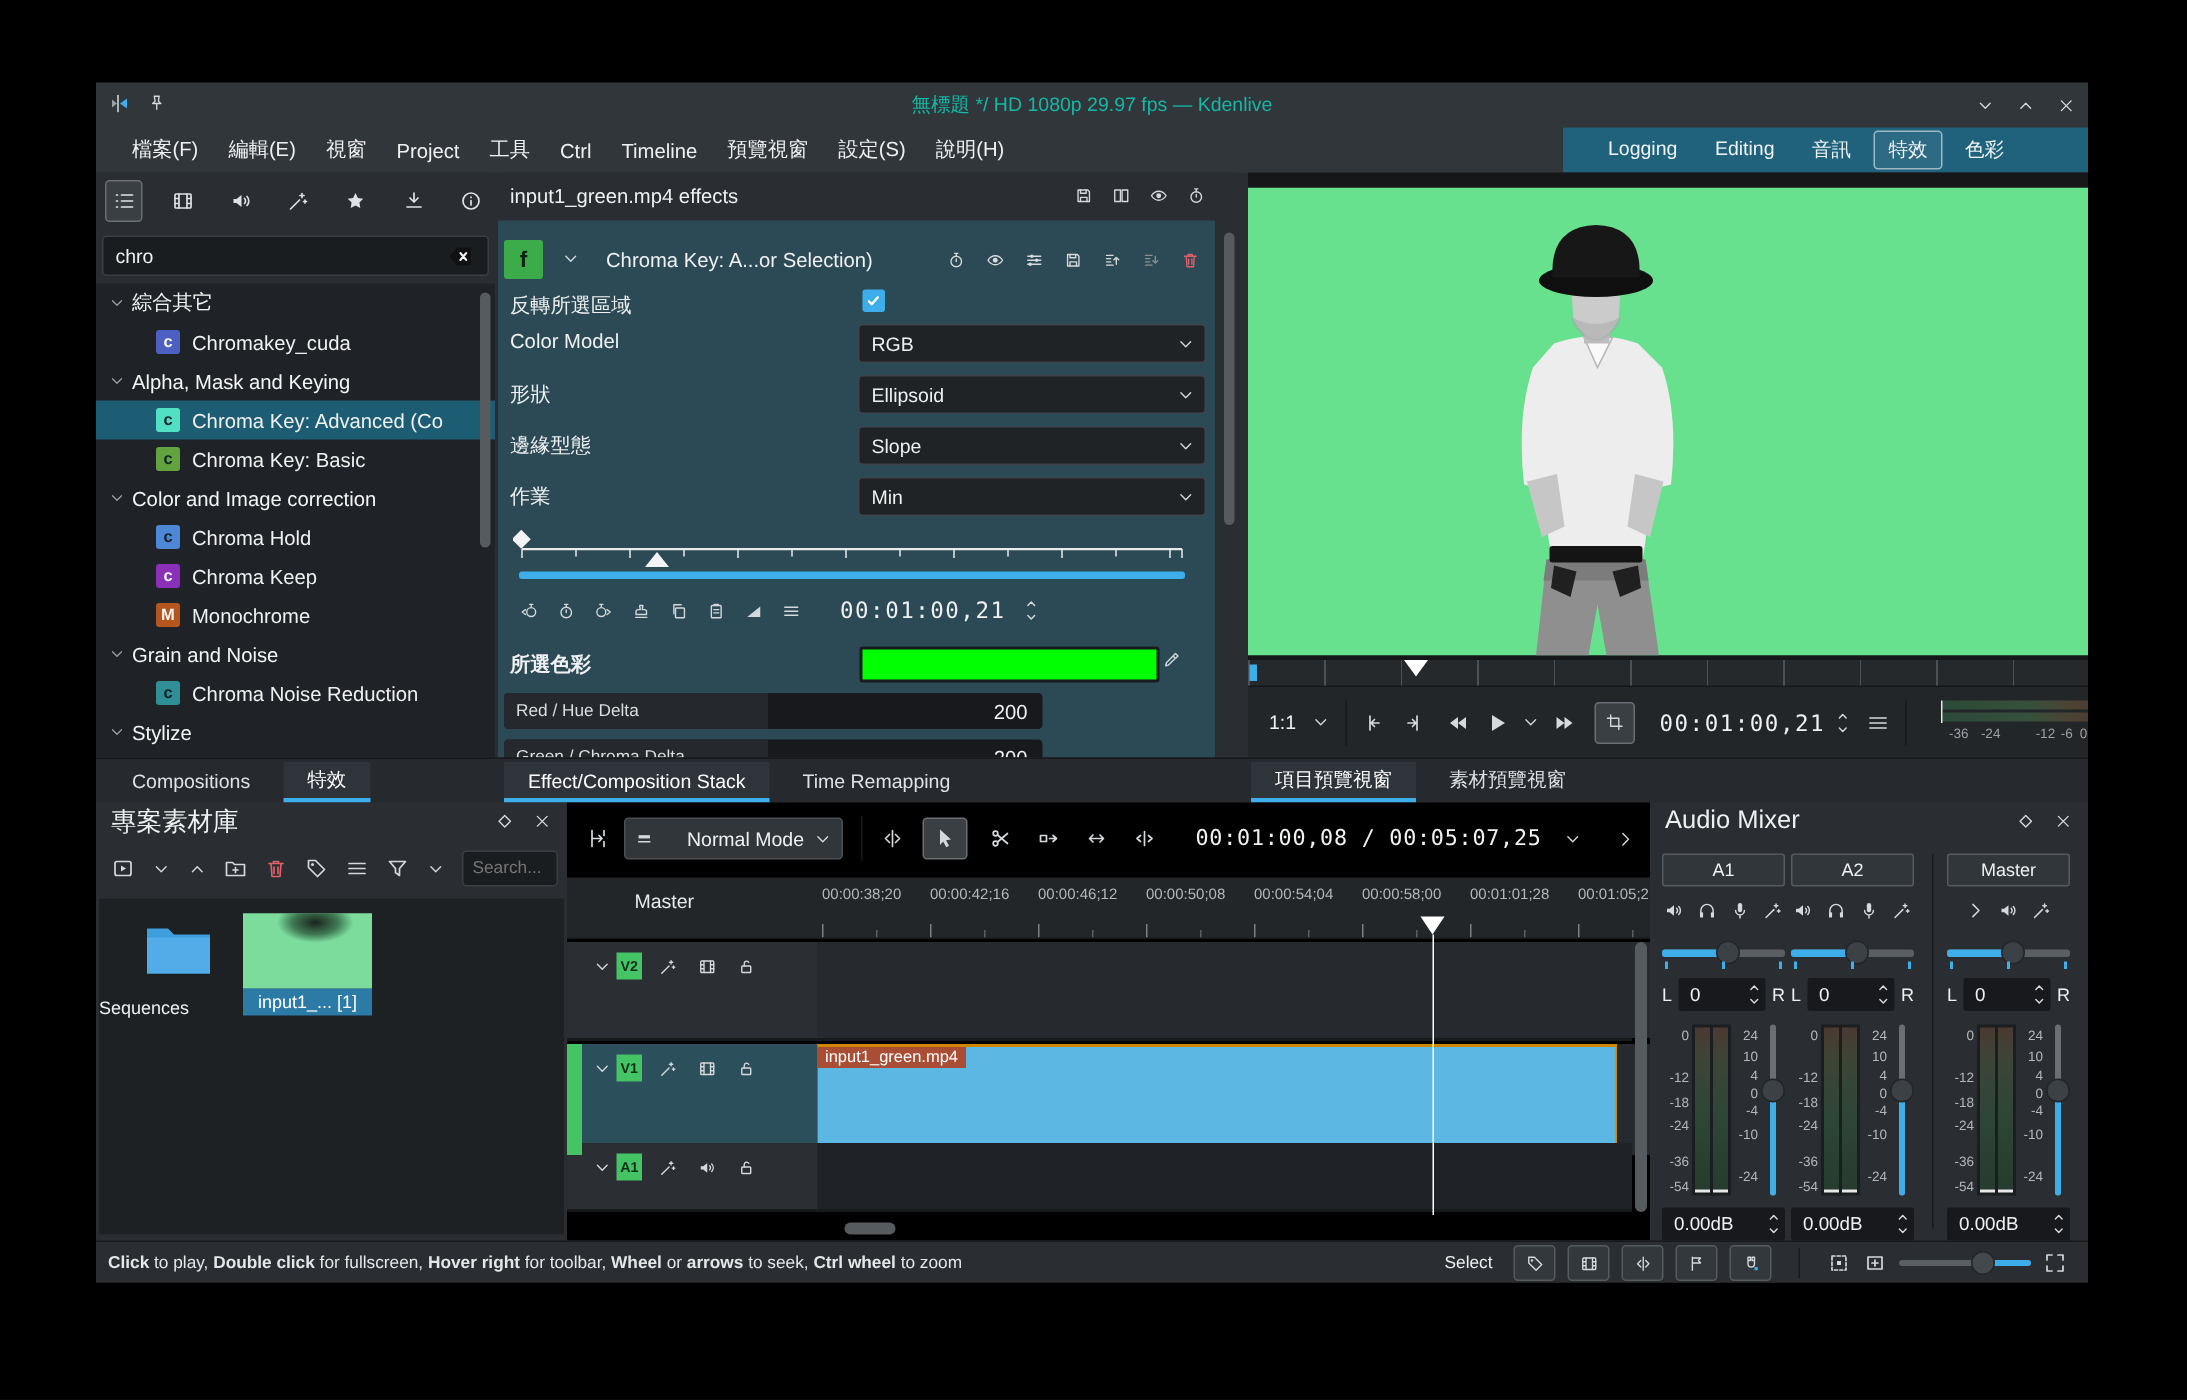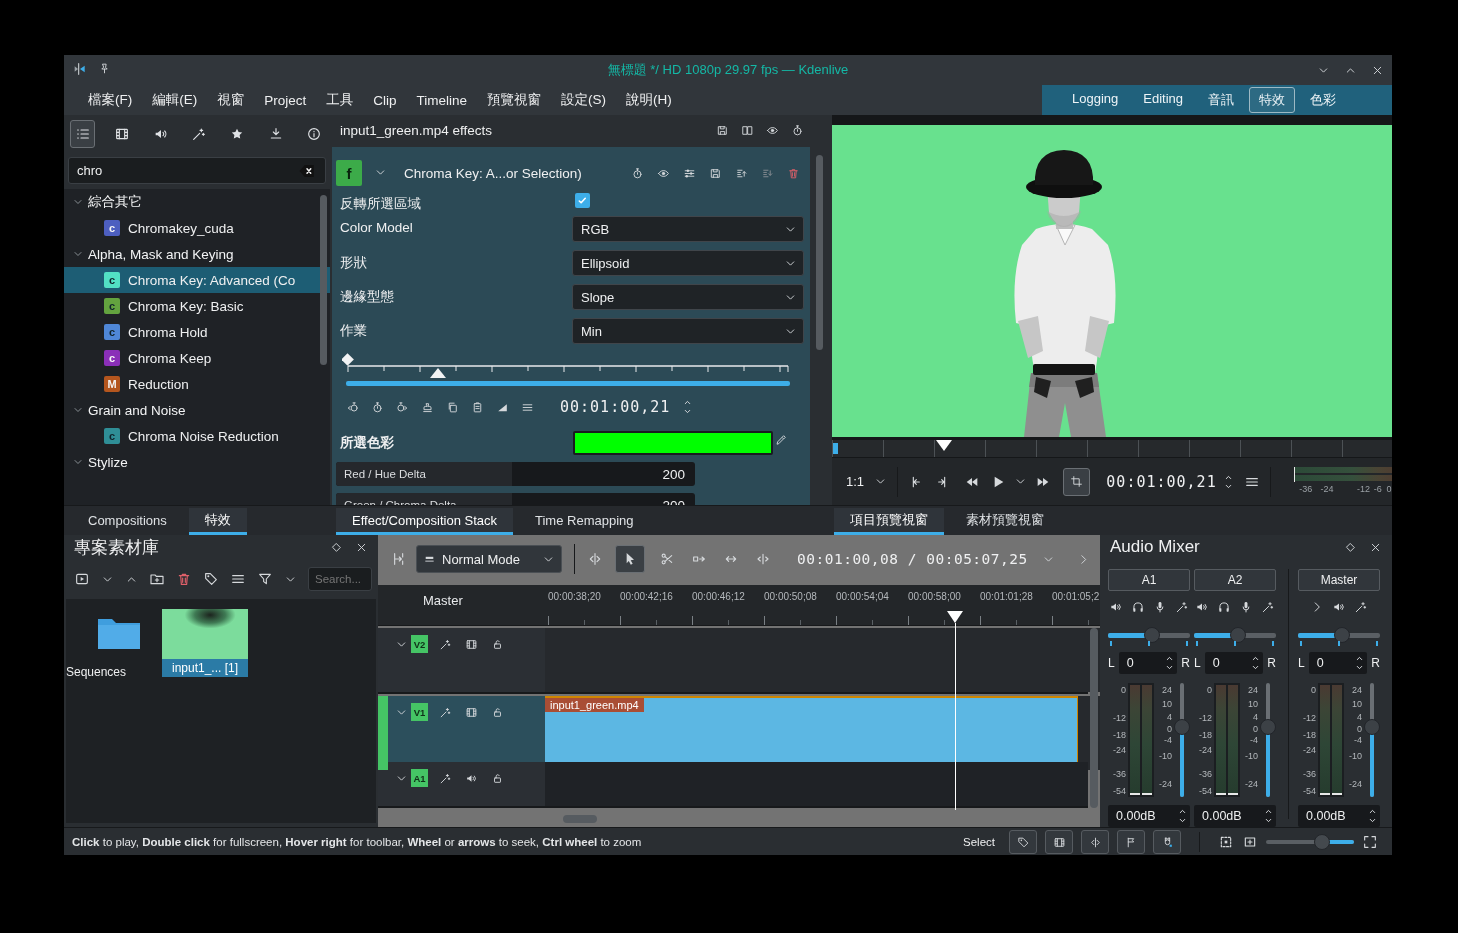--- a/index.html
+++ b/index.html
@@ -100,21 +100,21 @@
   .bin-search{position:absolute;right:6px;width:64px;height:24px;background:#1a1d1f;border:1px solid #3a3f44;border-radius:3px;box-sizing:border-box;}
   .bin-search input{width:100%;height:100%;background:transparent;border:0;outline:0;color:#b9bcbf;font-size:11.5px;padding:0 6px;box-sizing:border-box;font-family:inherit;}
   .bin-content{position:absolute;left:2px;top:64px;width:310px;height:224px;background:#1e2124;}
   .bin-folder-icon{position:absolute;left:30px;top:14px;}
   .bin-folder-label{position:absolute;left:0px;top:66px;width:104px;text-align:left;font-size:12px;}
   .bin-clip{position:absolute;left:96px;top:10px;width:86px;}
   .bin-thumb{width:86px;height:50px;background:radial-gradient(ellipse 34px 18px at 56% 12%,#1c241e 0%,#3f7a54 45%,#7cdc9c 75%),#7cdc9c;}
   .bin-clip-label{width:86px;height:18px;background:#2b7ba6;color:#fff;font-size:12px;display:flex;align-items:center;justify-content:center;box-sizing:border-box;}
 
   
-  .timeline-panel{position:absolute;left:314px;top:480px;width:722px;height:292px;background:#737373;overflow:hidden;}
+  .timeline-panel{position:absolute;left:314px;top:480px;width:722px;height:292px;background:#000000;overflow:hidden;text-align:right;}
   .tl-toolbar{position:absolute;left:0;top:4px;width:100%;height:40px;display:flex;align-items:center;}
   .mode-dd{width:146px;height:28px;border:1px solid #4a4f54;border-radius:3px;background:#31363b;display:flex;align-items:center;gap:6px;padding:0 6px;box-sizing:border-box;margin-left:10px;}
   .mode-dd .lbl{flex:1;font-size:13px;}
   .tl-tc{font-size:14.5px;letter-spacing:.5px;margin-left:26px;}
   .tl-ruler{position:absolute;left:0;top:50px;width:722px;height:40px;background:#232629;border-bottom:1px solid #17191b;}
   .master-btn{position:absolute;left:45px;top:8px;font-size:13px;color:#e8eaec;}
   .ruler-label{position:absolute;top:6px;font-size:10px;color:#b4b8bc;white-space:nowrap;}
   .ruler-tick{position:absolute;bottom:0;width:1px;height:9px;background:#7a8085;}
   .ruler-tick.minor{height:5px;background:#5a6065;}
   #tracks{position:absolute;left:0;top:0;width:722px;height:292px;}
@@ -215,21 +215,21 @@
       </div>
     </div>
 
     <div class="menubar">
       <div id="menu-items">
           <div class="menu-item">檔案(F)</div>
           <div class="menu-item">編輯(E)</div>
           <div class="menu-item">視窗</div>
           <div class="menu-item">Project</div>
           <div class="menu-item">工具</div>
-          <div class="menu-item">Clip</div>
+          <div class="menu-item">Ctrl</div>
           <div class="menu-item">Timeline</div>
           <div class="menu-item">預覽視窗</div>
           <div class="menu-item">設定(S)</div>
           <div class="menu-item">說明(H)</div>
         </div>
       <div class="ws-wrap">
           <div id="workspace-tabs" style="display:flex;gap:5px">
             <div class="ws-tab">Logging</div>
             <div class="ws-tab">Editing</div>
             <div class="ws-tab">音訊</div>
@@ -312,31 +312,39 @@
             <span>Alpha, Mask and Keying</span>
           </div>
           <div class="tree-item sel">
             <span class="tree-badge" style="background:#52e0c4">c</span>
             <span>Chroma Key: Advanced (Co</span>
           </div>
           <div class="tree-item">
             <span class="tree-badge" style="background:#63a33f">c</span>
             <span>Chroma Key: Basic</span>
           </div>
+          <div class="tree-cat">
+            <span class="ic">
+              <svg viewBox="0 0 24 24" fill="none" stroke="currentColor" stroke-width="1.7" stroke-linecap="round" stroke-linejoin="round">
+                <path d="M6 9l6 6 6-6"></path>
+              </svg>
+            </span>
+            <span>Color and Image correction</span>
+          </div>
           <div class="tree-item">
             <span class="tree-badge" style="background:#4f87d7">c</span>
             <span>Chroma Hold</span>
           </div>
           <div class="tree-item">
             <span class="tree-badge" style="background:#8a2fb8;color:#f4f4f4">c</span>
             <span>Chroma Keep</span>
           </div>
           <div class="tree-item">
             <span class="tree-badge" style="background:#b4561e;color:#f4f4f4">M</span>
-            <span>Reduction</span>
+            <span>Monochrome</span>
           </div>
           <div class="tree-cat">
             <span class="ic">
               <svg viewBox="0 0 24 24" fill="none" stroke="currentColor" stroke-width="1.7" stroke-linecap="round" stroke-linejoin="round">
                 <path d="M6 9l6 6 6-6"></path>
               </svg>
             </span>
             <span>Grain and Noise</span>
           </div>
           <div class="tree-item">

